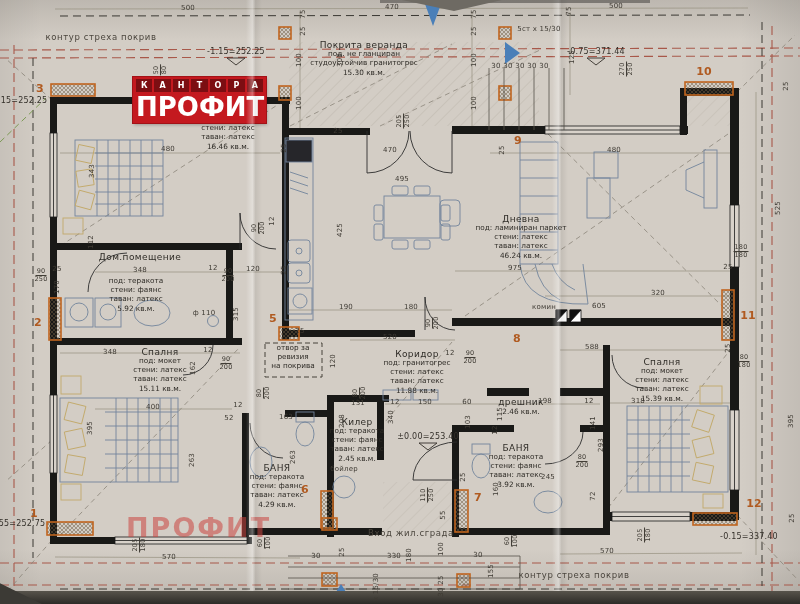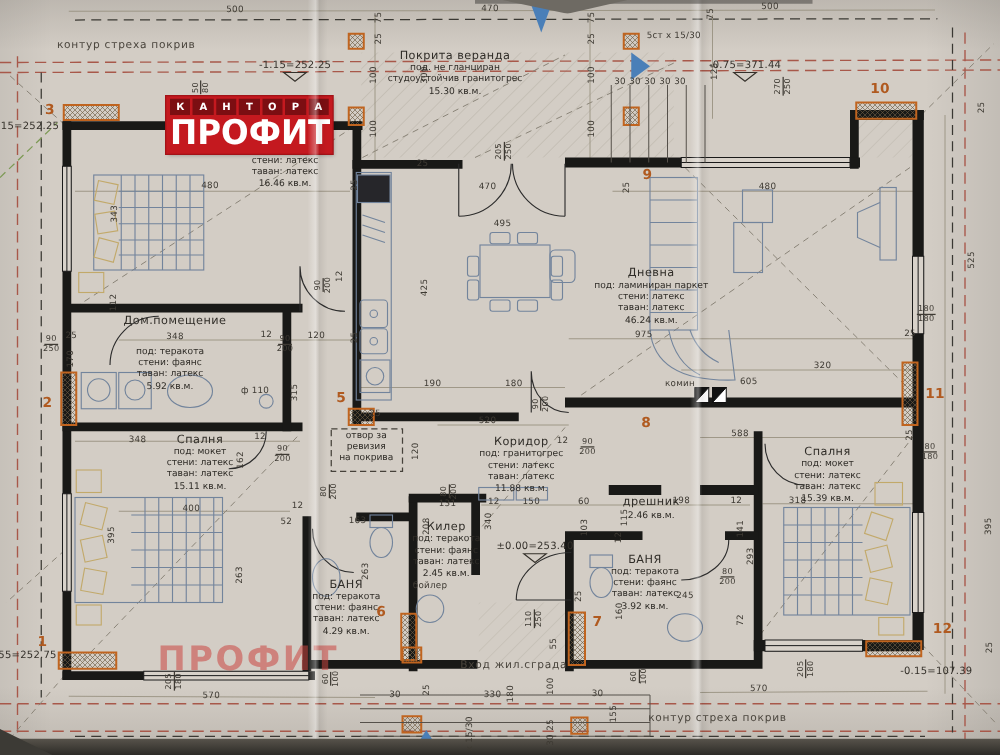--- a/index.html
+++ b/index.html
@@ -497,21 +497,21 @@
       <span class="fbot">180</span>
     </div>
     <div class="ann dim" style="left: 728px; top: 267px;">25</div>
     <div class="ann dim rot" style="left: 791px; top: 421px;">395</div>
     <div class="ann dim rot" style="left: 792px; top: 518px;">25</div>
     <div class="ann dim" style="left: 607px; top: 551px;">570</div>
     <div class="ann frac rot" style="left: 645px; top: 535px;">
       <span class="ftop">205</span>
       <span class="fbot">180</span>
     </div>
-    <div class="ann elev" style="left: 749px; top: 537px;">-0.15=107.39</div>
+    <div class="ann elev" style="left: 749px; top: 537px;">-0.15=337.40</div>
     <div class="ann note" style="left: 574px; top: 575px;">контур стреха покрив</div>
     <div class="ann dim" style="left: 344px; top: 469px;">бойлер</div>
     <div class="ann axis" style="left: 34px; top: 513px;">1</div>
     <div class="ann axis" style="left: 38px; top: 322px;">2</div>
     <div class="ann axis" style="left: 40px; top: 88px;">3</div>
     <div class="ann axis" style="left: 273px; top: 318px;">5</div>
     <div class="ann axis" style="left: 305px; top: 489px;">6</div>
     <div class="ann axis" style="left: 478px; top: 497px;">7</div>
     <div class="ann axis" style="left: 517px; top: 338px;">8</div>
     <div class="ann axis" style="left: 518px; top: 140px;">9</div>

